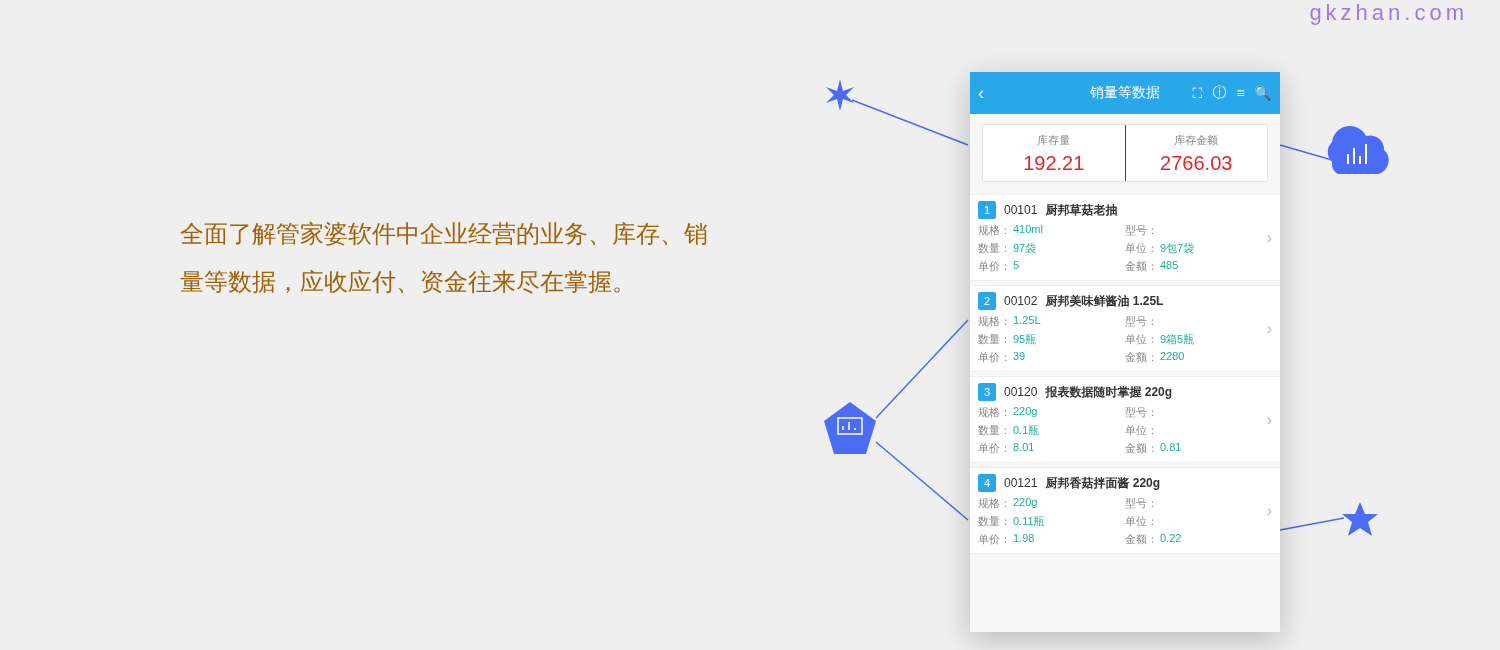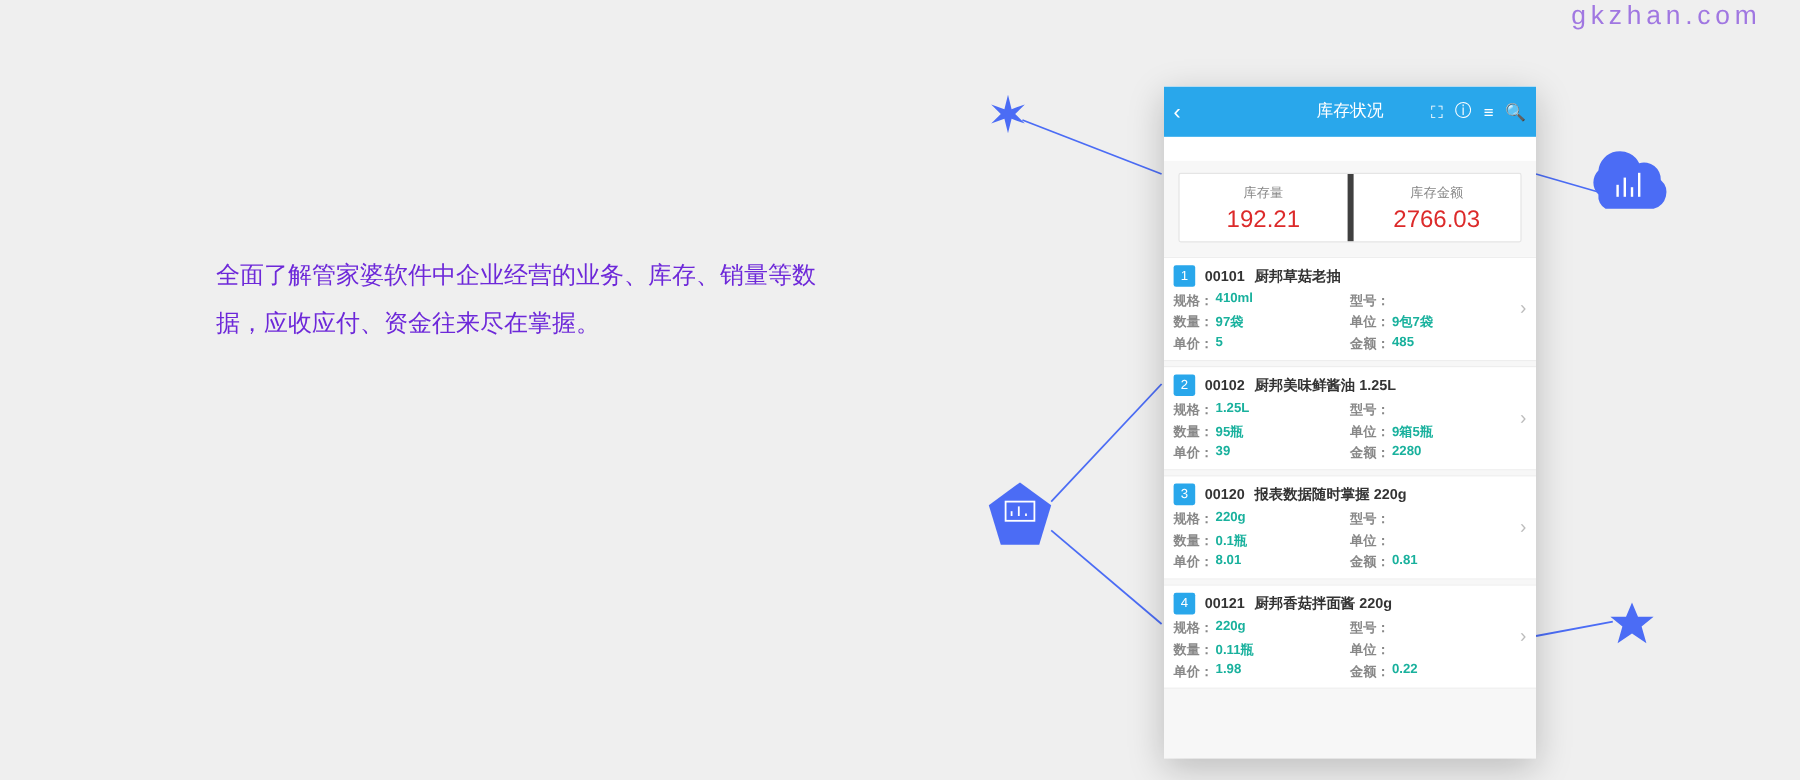--- a/index.html
+++ b/index.html
@@ -17,21 +17,21 @@
   right: 32px;
   color: #6d28d9;
   font-size: 22px;
   letter-spacing: 4px;
   opacity: .6;
 }
 
 
 .copy { position: absolute; left: 180px; top: 210px; max-width: 530px; }
 .copy h1 { color: #179ee5; font-size: 30px; font-weight: 700; margin-bottom: 110px; }
-.copy p  { color: #6d28d9; font-size: 20px; line-height: 2; }
+.copy p  { color: #a16207; font-size: 24px; line-height: 2; }
 
 
 .decor { position: absolute; }
 .line { stroke: #4b6cf5; stroke-width: 1.5; fill: none; }
 .poly { fill: #4b6cf5; }
 
 
 .phone {
   position: absolute; left: 970px; top: 72px;
   width: 310px; height: 560px;
@@ -47,49 +47,47 @@
   padding: 0 8px; position: relative;
 }
 .app-header .back { font-size: 18px; }
 .app-header .title { position: absolute; left: 0; right: 0; text-align: center; font-size: 14px; pointer-events: none; }
 .app-header .actions { margin-left: auto; display: flex; gap: 10px; align-items: center; font-size: 14px; z-index: 1; }
 .app-header .icon { display: inline-block; }
 
 .summary {
   padding: 10px 12px 12px;
   background: #f7f7f7;
-  margin-top: 20px;
 }
 .summary-card {
   background: #fff; border: 1px solid #e5e5e5; border-radius: 2px;
   display: flex; height: 58px;
 }
 .summary-card > div { flex: 1; text-align: center; padding-top: 8px; }
-.summary-card > div + div { border-left: 5px solid #404040; }
+.summary-card > div + div { border-left: 1px solid #404040; }
 .summary-card .lbl { color: #888; font-size: 11px; display: block; }
 .summary-card .val { color: #dc2a2a; font-size: 20px; display: block; margin-top: 4px; }
 
 .list { flex: 1; overflow: hidden; background: #f7f7f7; }
 .item {
   background: #fff; border-top: 1px solid #eee; border-bottom: 1px solid #eee;
   margin-bottom: 4px; position: relative; padding: 0 0 6px 0;
 }
 .item .head { display: flex; align-items: center; gap: 8px; padding: 6px 8px 4px; font-size: 12px; }
 .badge {
   background: #29a7eb; color: #fff; width: 18px; height: 18px;
   display: inline-flex; align-items: center; justify-content: center;
   border-radius: 2px; font-size: 11px;
 }
-.item .code { font-weight: 700; }
+.item .code { font-weight: 400; }
 .item .name { font-weight: 700; }
 .kv-grid {
   display: grid; grid-template-columns: 1fr 1fr;
   padding: 0 8px; row-gap: 3px;
   font-size: 11px;
-  font-weight: bold;
 }
 .kv { display: flex; gap: 2px; }
 .kv .k { color: #888; }
 .kv .v { color: #19b19d; }
 .chevron {
   position: absolute; right: 8px; top: 50%; transform: translateY(-50%);
   color: #bbb; font-size: 16px;
 }
 </style>
 </head>
@@ -131,21 +129,21 @@
 
   <g transform="translate(590,470)">
     <polygon class="poly" points="0,-18 5,-6 18,-6 8,2 12,16 0,8 -12,16 -8,2 -18,-6 -5,-6"></polygon>
   </g>
   <line class="line" x1="510" y1="480" x2="574" y2="468"></line>
 </svg>
 
 <div class="phone">
   <div class="app-header">
     <span class="back">‹</span>
-    <span class="title">库存状况</span>
+    <span class="title">销量等数据</span>
     <span class="actions">
       <span class="icon">⛶</span>
       <span class="icon">ⓘ</span>
       <span class="icon">≡</span>
       <span class="icon">🔍</span>
     </span>
   </div>
 
   <div class="summary">
     <div class="summary-card">

